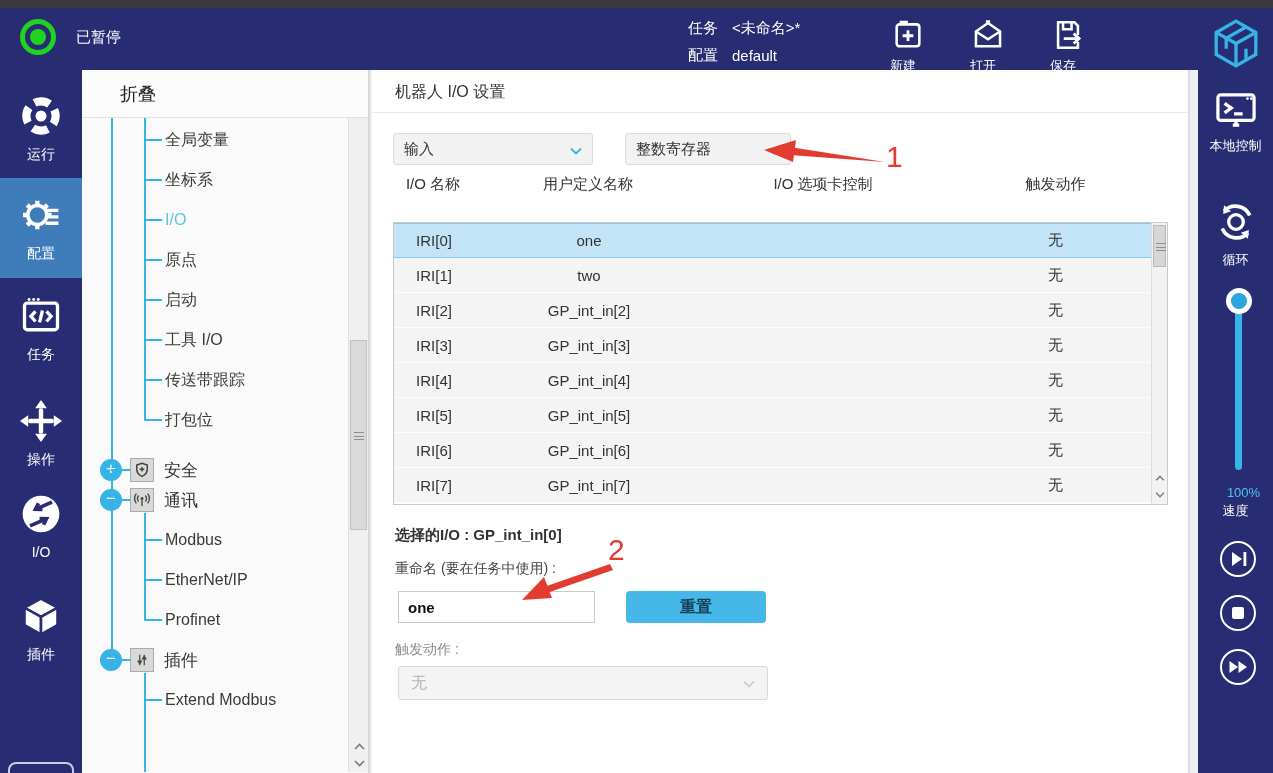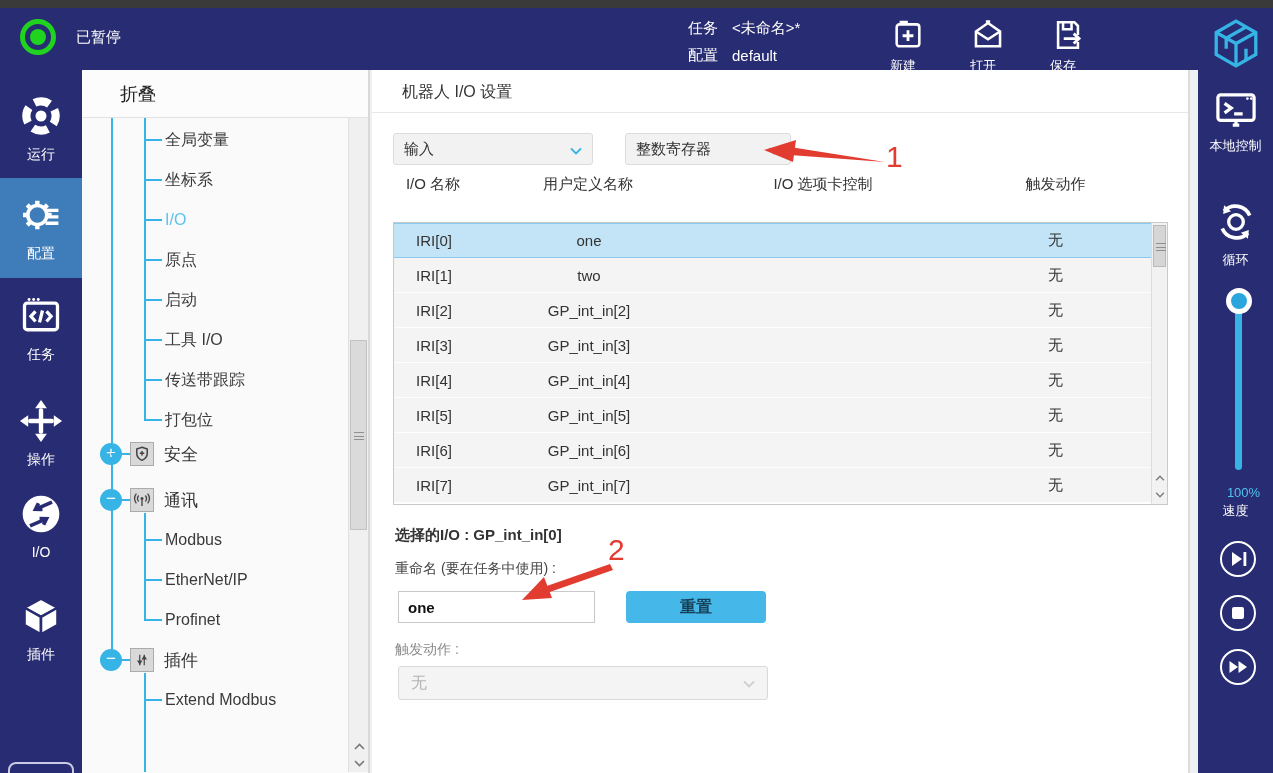--- a/index.html
+++ b/index.html
@@ -52,21 +52,21 @@
                          background:#dadada; border:1px solid #c2c2c2; }
   .grip { position:absolute; left:3px; width:10px; height:8px;
           border-top:1px solid #8f8f8f; border-bottom:1px solid #8f8f8f; }
   .grip:before { content:""; position:absolute; left:0; top:3px; width:10px; height:1px; background:#8f8f8f; }
   .scroll-btn { position:absolute; left:0; width:20px; height:17px; display:flex; align-items:center;
                 justify-content:center; cursor:pointer; }
 
   
   #main { position:absolute; left:372px; top:70px; width:818px; height:703px; background:#fff;
           border-right:2px solid #dcdcdc; }
-  .main-title { height:43px; border-bottom:1px solid #e8e8e8; line-height:43px; padding-left:30px;
+  .main-title { height:43px; border-bottom:1px solid #e8e8e8; line-height:43px; padding-left:23px;
                 font-size:16px; color:#333; }
   .dd { position:absolute; height:32px; background:#f2f2f2; border:1px solid #dcdcdc; border-radius:3px;
         display:flex; align-items:center; padding:0 10px; font-size:15px; color:#333; cursor:pointer; }
   .dd .chev { margin-left:auto; }
   #dd-direction { left:21px; top:63px; width:200px; }
   #dd-type { left:253px; top:63px; width:166px; }
   .tbl-head { position:absolute; left:21px; top:93px; width:775px; height:42px; display:grid;
               grid-template-columns:80px 230px 240px 1fr; align-items:center; font-size:15px;
               font-weight:500; color:#333; }
   .tbl-head div { text-align:center; }
@@ -279,21 +279,21 @@
       </div>
     <div class="t-row" style="top:242px;">
         <div class="t-conn"></div>
         <span class="t-leaf-label">传送带跟踪</span>
       </div>
     <div class="t-row" style="top:282px;">
         <div class="t-conn"></div>
         <span class="t-leaf-label">打包位</span>
       </div>
 
-    <div class="t-row" style="top:316px;">
+    <div class="t-row" style="top:332px;">
       <div class="t-exp">+</div>
       <div class="t-conn2"></div>
       <div class="t-ico">
         <svg width="18" height="18" viewBox="0 0 24 24" fill="none" stroke="#444" stroke-width="2">
           <path d="M12 3 L19 5.5 V11 C19 15.5 15.8 18.8 12 20.5 C8.2 18.8 5 15.5 5 11 V5.5 Z"></path>
           <path d="M12 8 V14 M9 11 H15"></path>
         </svg>
       </div>
       <span class="t-node-label">安全</span>
     </div>

